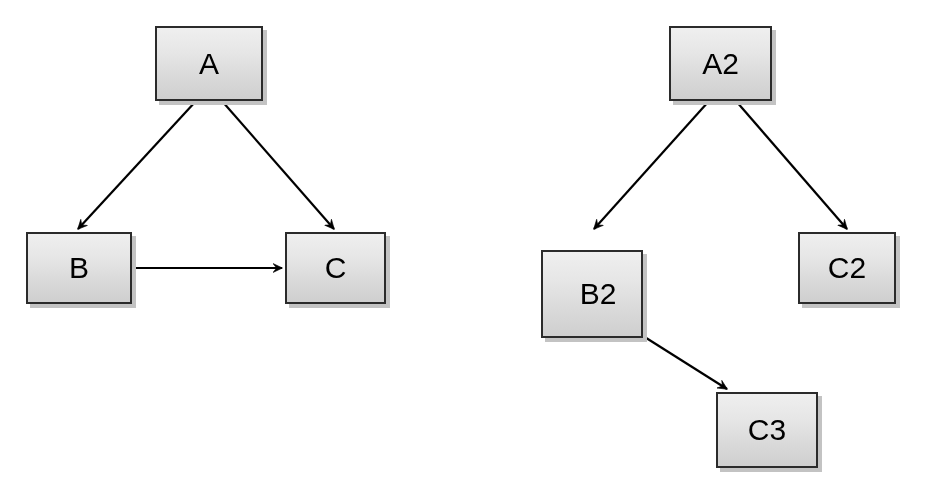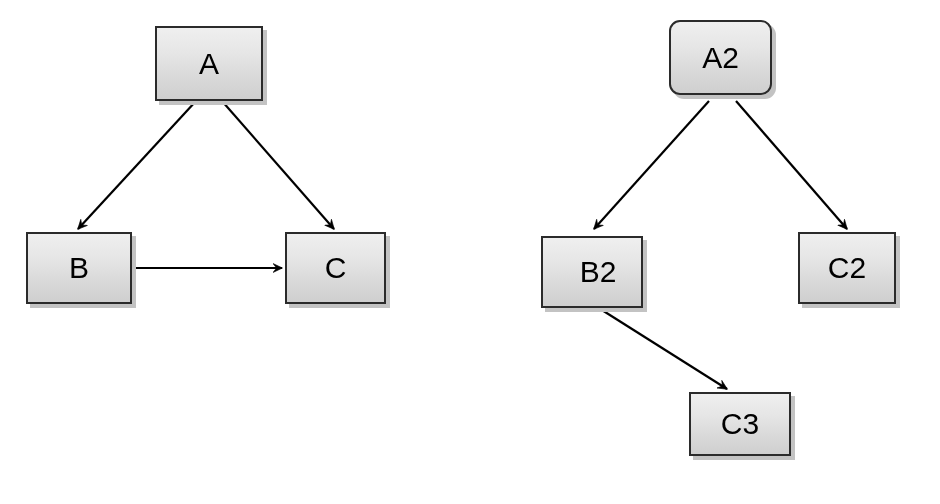--- a/index.html
+++ b/index.html
@@ -72,27 +72,27 @@
   <div id="nodes-layer">
       <div class="node" style="left: 155px; top: 26px; width: 108px; height: 75px;">
         <span class="node-label">A</span>
       </div>
       <div class="node" style="left: 26px; top: 232px; width: 106px; height: 72px;">
         <span class="node-label">B</span>
       </div>
       <div class="node" style="left: 285px; top: 232px; width: 101px; height: 72px;">
         <span class="node-label">C</span>
       </div>
-      <div class="node" style="left: 669px; top: 20px; width: 103px; height: 75px; border-radius: 11px;">
+      <div class="node" style="left: 669px; top: 26px; width: 103px; height: 75px;">
         <span class="node-label">A2</span>
       </div>
-      <div class="node" style="left: 541px; top: 236px; width: 102px; height: 72px; padding-left: 12px;">
+      <div class="node" style="left: 541px; top: 250px; width: 102px; height: 88px; padding-left: 12px;">
         <span class="node-label">B2</span>
       </div>
       <div class="node" style="left: 798px; top: 232px; width: 98px; height: 72px;">
         <span class="node-label">C2</span>
       </div>
-      <div class="node" style="left: 689px; top: 392px; width: 102px; height: 64px;">
+      <div class="node" style="left: 716px; top: 392px; width: 102px; height: 76px;">
         <span class="node-label">C3</span>
       </div>
     </div>
 
 </div>
 
 </body></html>

